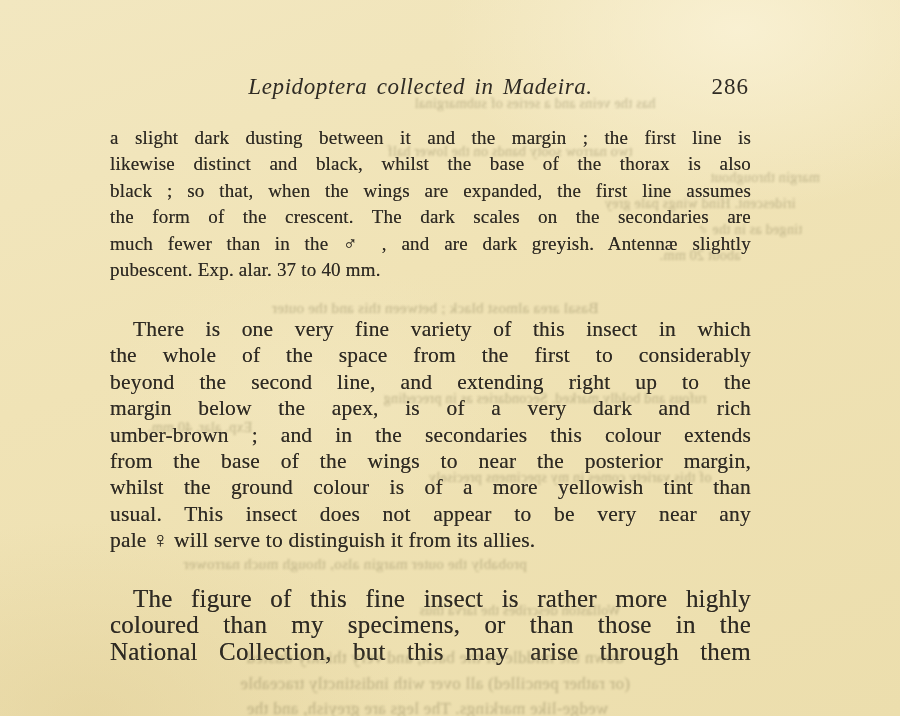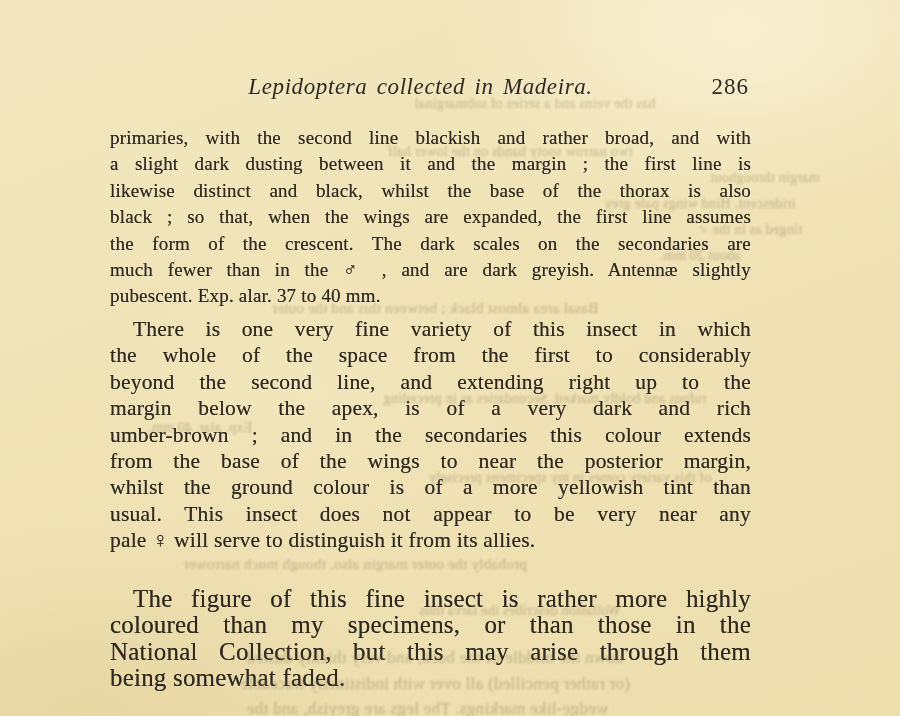--- a/index.html
+++ b/index.html
@@ -77,21 +77,20 @@
 <body>
 
 <div class="scan">
 
   <div class="header">
     <div class="running-title">Lepidoptera collected in Madeira.</div>
     <div class="page-number">286</div>
   </div>
 
   <div class="para p1">
-      <div class="tl">primaries, with the second line blackish and rather broad, and with</div>
       <div class="tl">a slight dark dusting between it and the margin ; the first line is</div>
       <div class="tl">likewise distinct and black, whilst the base of the thorax is also</div>
       <div class="tl">black ; so that, when the wings are expanded, the first line assumes</div>
       <div class="tl">the form of the crescent.  The dark scales on the secondaries are</div>
       <div class="tl">much fewer than in the ♂ , and are dark greyish.  Antennæ slightly</div>
       <div class="tl last">pubescent.  Exp. alar. 37 to 40 mm.</div>
     </div>
 
   <div class="para p2 indent">
       <div class="tl">There is one very fine variety of this insect in which</div>
@@ -102,21 +101,20 @@
       <div class="tl">from the base of the wings to near the posterior margin,</div>
       <div class="tl">whilst the ground colour is of a more yellowish tint than</div>
       <div class="tl">usual.  This insect does not appear to be very near any</div>
       <div class="tl last">pale ♀ will serve to distinguish it from its allies.</div>
     </div>
 
   <div class="para p3 indent">
       <div class="tl">The figure of this fine insect is rather more highly</div>
       <div class="tl">coloured than my specimens, or than those in the</div>
       <div class="tl">National Collection, but this may arise through them</div>
-      <div class="tl last">being somewhat faded.</div>
     </div>
 
   <div id="ghost-layer">
       <div class="ghost" style="left: 300px; top: 96px; width: 470px; font-size: 14px;">has the veins and a series of submarginal</div>
       <div class="ghost" style="left: 250px; top: 144px; width: 520px; font-size: 14px;">two narrow sooty bands on the lower half</div>
       <div class="ghost" style="left: 690px; top: 170px; width: 150px; font-size: 14px;">margin throughout</div>
       <div class="ghost" style="left: 560px; top: 196px; width: 280px; font-size: 14px;">iridescent.  Hind wings pale grey</div>
       <div class="ghost" style="left: 660px; top: 222px; width: 180px; font-size: 14px;">tinged as in the ♂</div>
       <div class="ghost" style="left: 620px; top: 248px; width: 160px; font-size: 14px;">about 20 mm.</div>
       <div class="ghost" style="left: 115px; top: 300px; width: 640px; font-size: 15px;">Basal area almost black ; between this and the outer</div>

